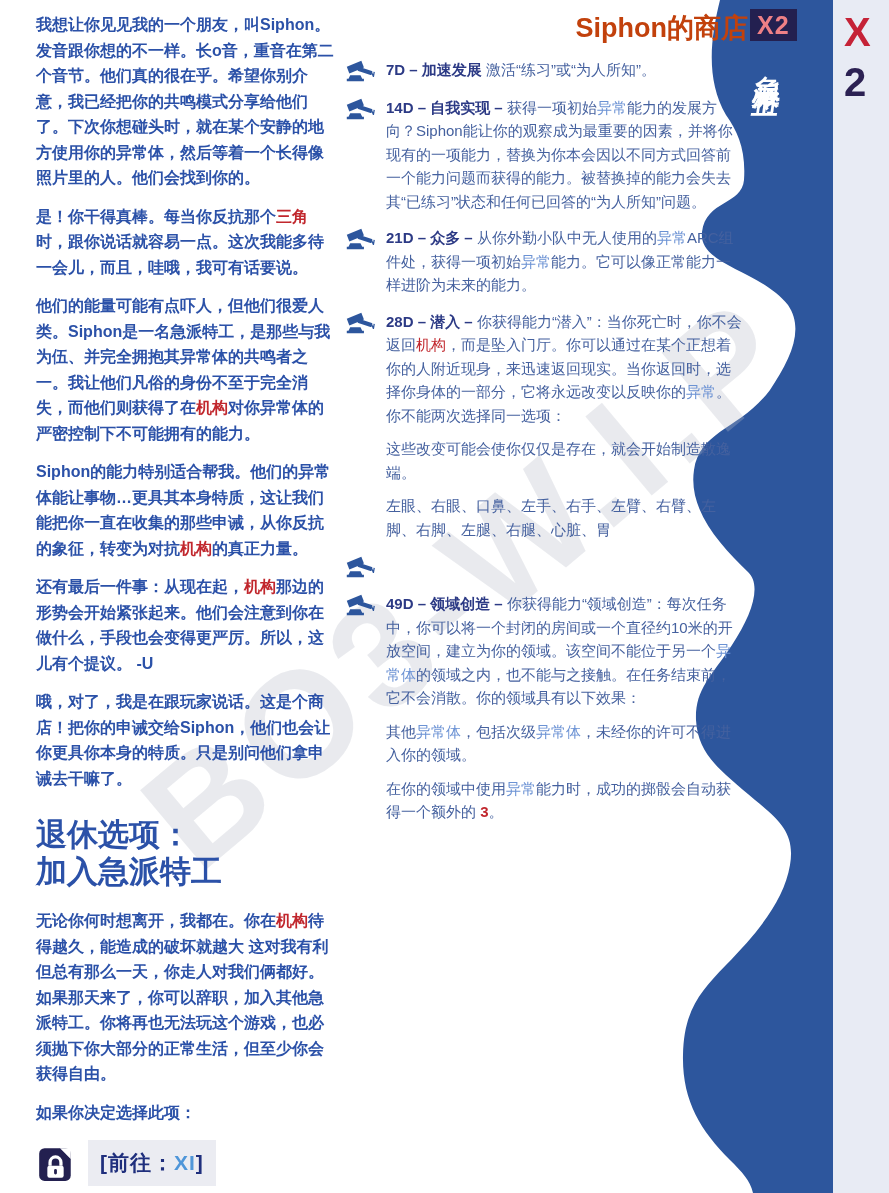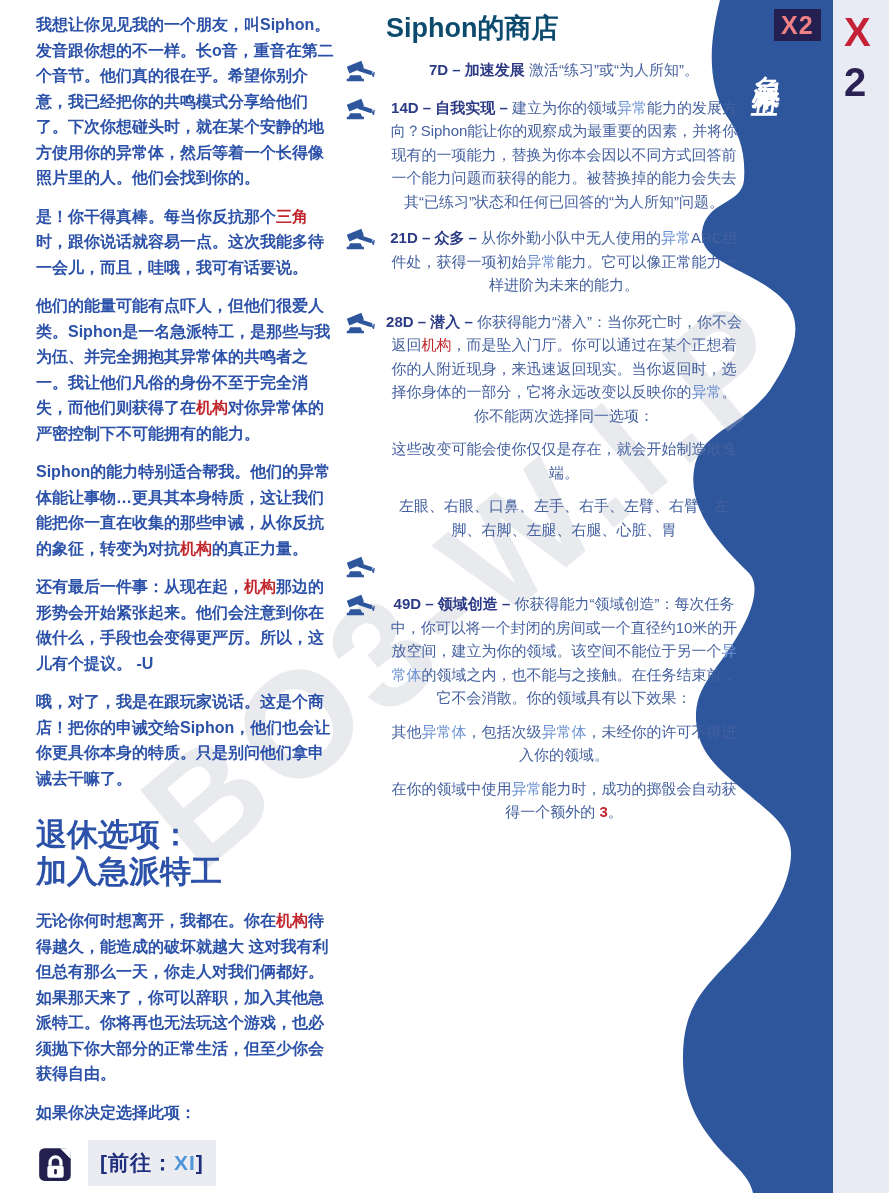--- a/index.html
+++ b/index.html
@@ -10,44 +10,44 @@
   .blue-blob{position:absolute;left:0;top:0;z-index:1;}
 
   
   .margin-strip{position:absolute;left:833px;top:0;width:56px;height:100%;
                 background:#e8ebf4;z-index:2;}
   .margin-letter{font-weight:800;font-size:40px;line-height:1;padding-left:11px;}
   .margin-letter.x{color:#c52237;margin-top:12px;}
   .margin-letter.two{color:#2c2153;margin-top:10px;}
 
   
-  .badge{position:absolute;left:774px;top:9px;z-index:3;background:#232050;color:#ef8086;
+  .badge{position:absolute;left:750px;top:9px;z-index:3;background:#232050;color:#ef8086;
          font-weight:800;font-size:25px;line-height:1.2;padding:1px 7px;letter-spacing:1px;}
   .vlabel{position:absolute;left:757px;top:54px;z-index:3;color:#ffffff;font-weight:700;
           font-size:27px;writing-mode:vertical-rl;text-orientation:upright;line-height:1;
           letter-spacing:6px;transform:skewX(-8deg);}
 
   
   .watermark{position:absolute;left:110px;top:770px;z-index:1;font-size:150px;font-weight:700;
              color:#b9bdc9;opacity:.30;white-space:nowrap;transform:rotate(-40deg);
              transform-origin:0 0;pointer-events:none;letter-spacing:8px;}
 
   
   .col-left{position:absolute;left:36px;top:12px;width:303px;z-index:2;
             color:#2b51a8;font-weight:700;font-size:16px;line-height:25.5px;}
   .col-left p{margin:0 0 13px;}
   .retire-heading{font-size:31px;line-height:1.18;margin:26px 0 18px;color:#2b51a8;font-weight:800;}
 
   
   .col-right{position:absolute;left:344px;top:14px;width:404px;z-index:2;
              color:#45619f;font-size:15px;line-height:23.5px;}
-  .shop-title{margin:0 0 14px 42px;font-size:27px;line-height:1.1;color:#0c4a6e;font-weight:800;}
+  .shop-title{margin:0 0 14px 42px;font-size:27px;line-height:1.1;color:#c2410c;font-weight:800;text-align:right;}
   .shop-item{display:flex;gap:9px;margin:0 0 13px;}
   .gavel{width:33px;height:24px;flex:0 0 33px;margin-top:1px;}
-  .item-body{width:356px;text-align:center;}
+  .item-body{width:356px;}
   .item-body p{margin:0 0 10px;}
   .item-body p:last-child{margin-bottom:0;}
 
   
   .seg-red{color:#c1272d;}
   .seg-redbold{color:#c1272d;font-weight:700;}
   .seg-term{color:#6b92d4;}
   .seg-bold{font-weight:700;color:#2c3a85;}
 
   
@@ -130,21 +130,21 @@
         <div class="shop-item">
   <svg class="gavel" viewBox="0 0 38 28" aria-hidden="true">
     <g fill="#2d569d">
       <polygon points="3,9 20,2 23,10 6,17"></polygon>
       <rect x="17" y="9" width="17" height="5" rx="1" transform="rotate(18 17 9)"></rect>
       <polygon points="7,19 19,19 21,23 23,23 23,26 3,26 3,23 5,23"></polygon>
     </g>
     <path d="M32,16 l2,4 M35,15 l-1,6" stroke="#2d569d" stroke-width="1.5" fill="none"></path>
   </svg>
 <div class="item-body">
-            <p><span class="seg-bold">14D – 自我实现 – </span><span>建立为你的领域</span><span class="seg-term">异常</span><span>能力的发展方向？Siphon能让你的观察成为最重要的因素，并将你现有的一项能力，替换为你本会因以不同方式回答前一个能力问题而获得的能力。被替换掉的能力会失去其“已练习”状态和任何已回答的“为人所知”问题。</span></p>
+            <p><span class="seg-bold">14D – 自我实现 – </span><span>获得一项初始</span><span class="seg-term">异常</span><span>能力的发展方向？Siphon能让你的观察成为最重要的因素，并将你现有的一项能力，替换为你本会因以不同方式回答前一个能力问题而获得的能力。被替换掉的能力会失去其“已练习”状态和任何已回答的“为人所知”问题。</span></p>
           </div>
         </div>
         <div class="shop-item">
   <svg class="gavel" viewBox="0 0 38 28" aria-hidden="true">
     <g fill="#2d569d">
       <polygon points="3,9 20,2 23,10 6,17"></polygon>
       <rect x="17" y="9" width="17" height="5" rx="1" transform="rotate(18 17 9)"></rect>
       <polygon points="7,19 19,19 21,23 23,23 23,26 3,26 3,23 5,23"></polygon>
     </g>
     <path d="M32,16 l2,4 M35,15 l-1,6" stroke="#2d569d" stroke-width="1.5" fill="none"></path>

